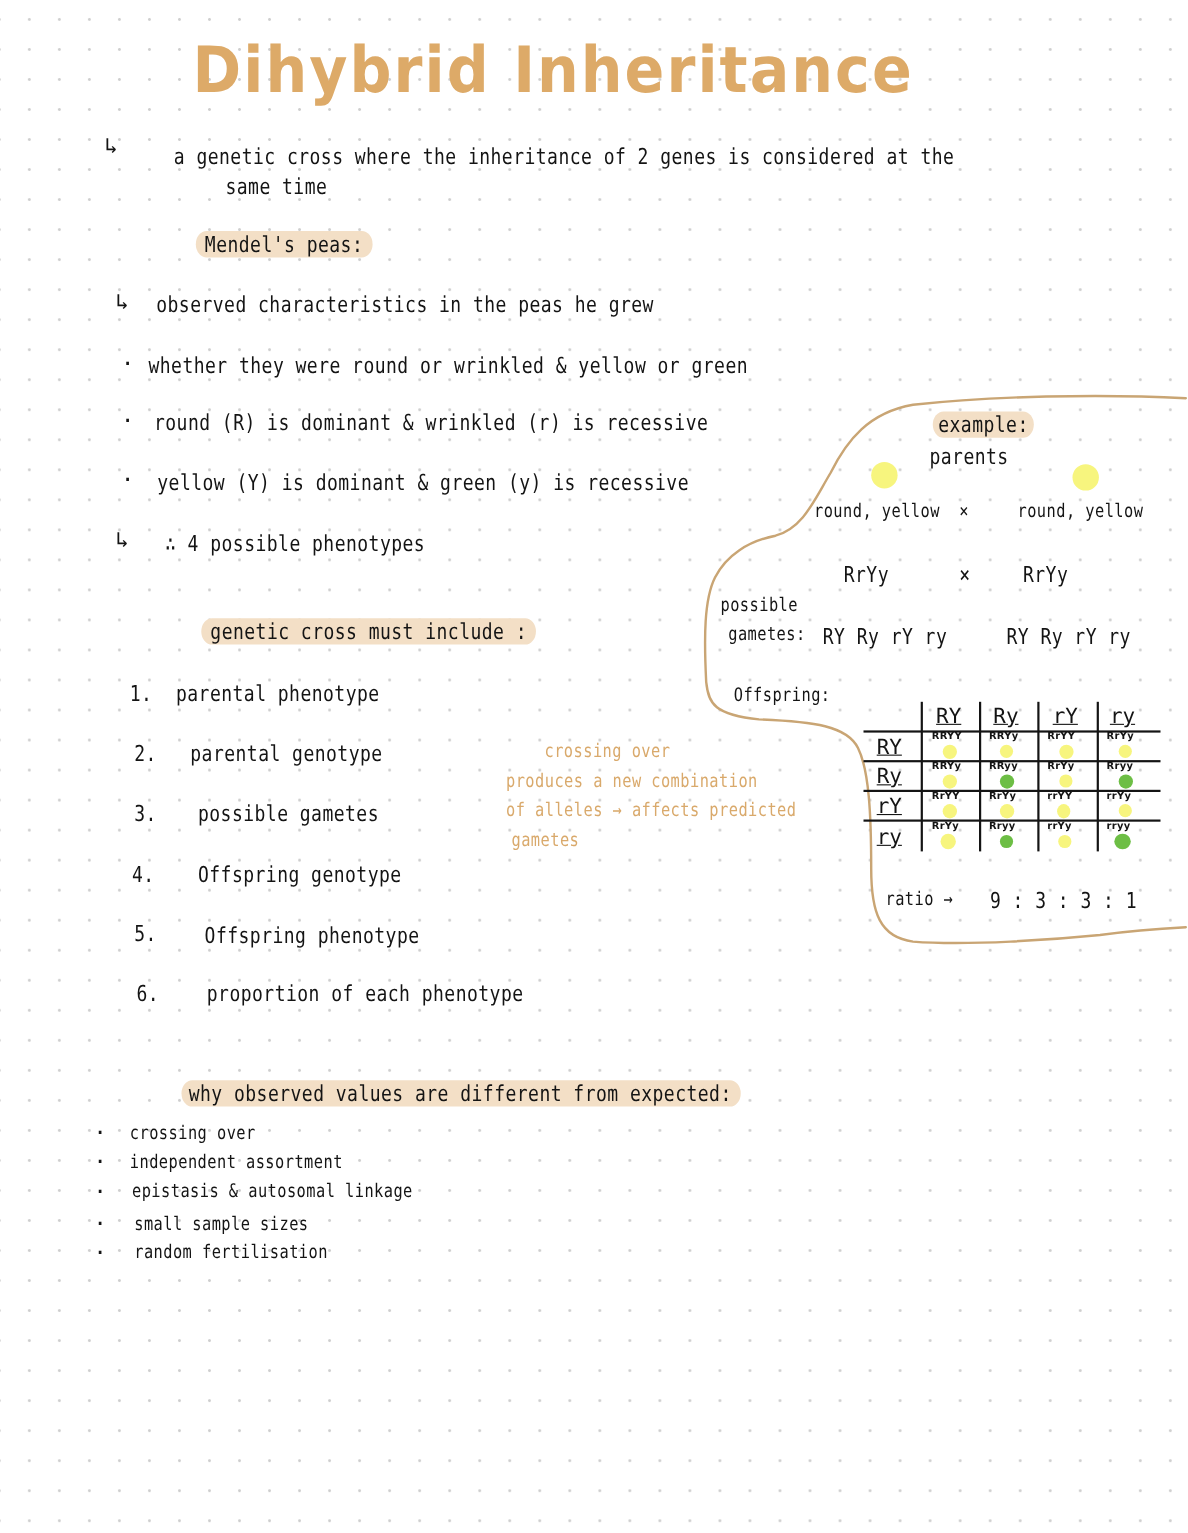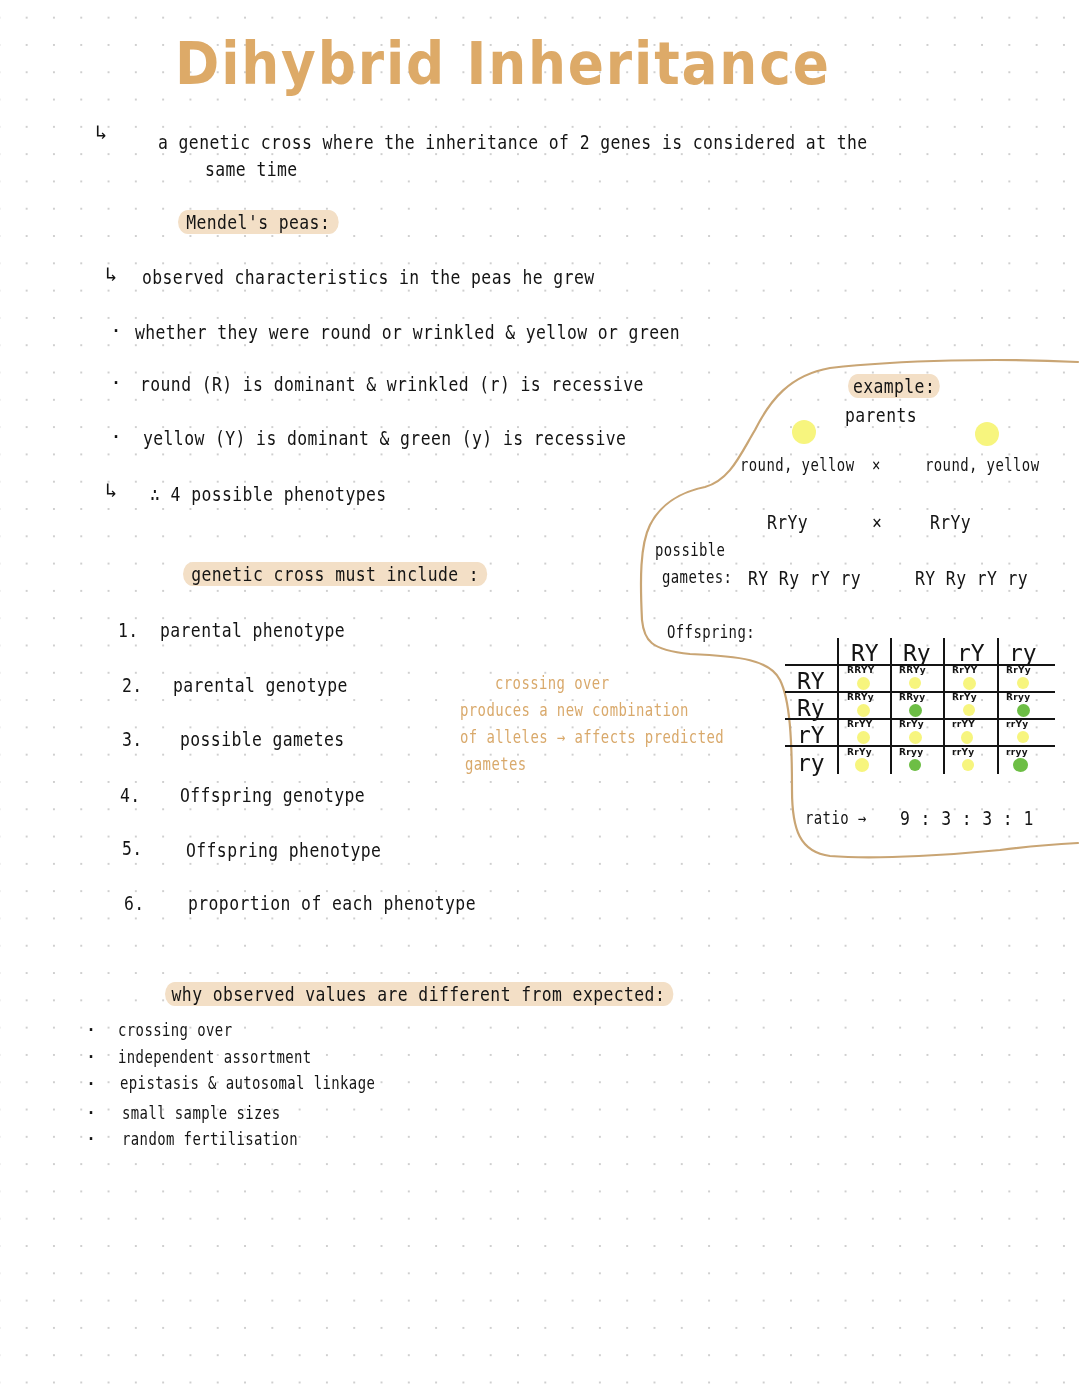--- a/index.html
+++ b/index.html
@@ -23,21 +23,21 @@
   .highlight {
     background: #F3DFC6; border-radius: 14px; padding: 0 10px; display: inline-block;
   }
   .arrow { font-size: 20px; }
   .accent { color: #D9A96B; }
   .dot-bullet { font-size: 20px; }
   .pea { position: absolute; border-radius: 50%; }
   .pea.yellow { background: #F7F57E; }
   .pea.green { background: #6DBE45; }
   .punnett { position: absolute; left: 785px; top: 638px; width: 272px; height: 140px; }
-  .punnett .hdr { position: absolute; font-family: "DejaVu Sans Mono", monospace; font-size: 23px; }
+  .punnett .hdr { position: absolute; font-family: "DejaVu Sans Mono", monospace; font-size: 19px; text-decoration: underline; }
   .punnett .cell-lbl { position: absolute; font-family: "DejaVu Sans", sans-serif; font-weight: bold; font-size: 9px; letter-spacing: 0.3px; }
   .hline { position: absolute; height: 2px; background: #141414; }
   .vline { position: absolute; width: 2px; background: #141414; }
   svg.border { position: absolute; left: 0; top: 0; }
 </style>
 </head>
 <body>
 
 <div class="abs title" style="left:175px; top:30px;">Dihybrid Inheritance</div>
 

